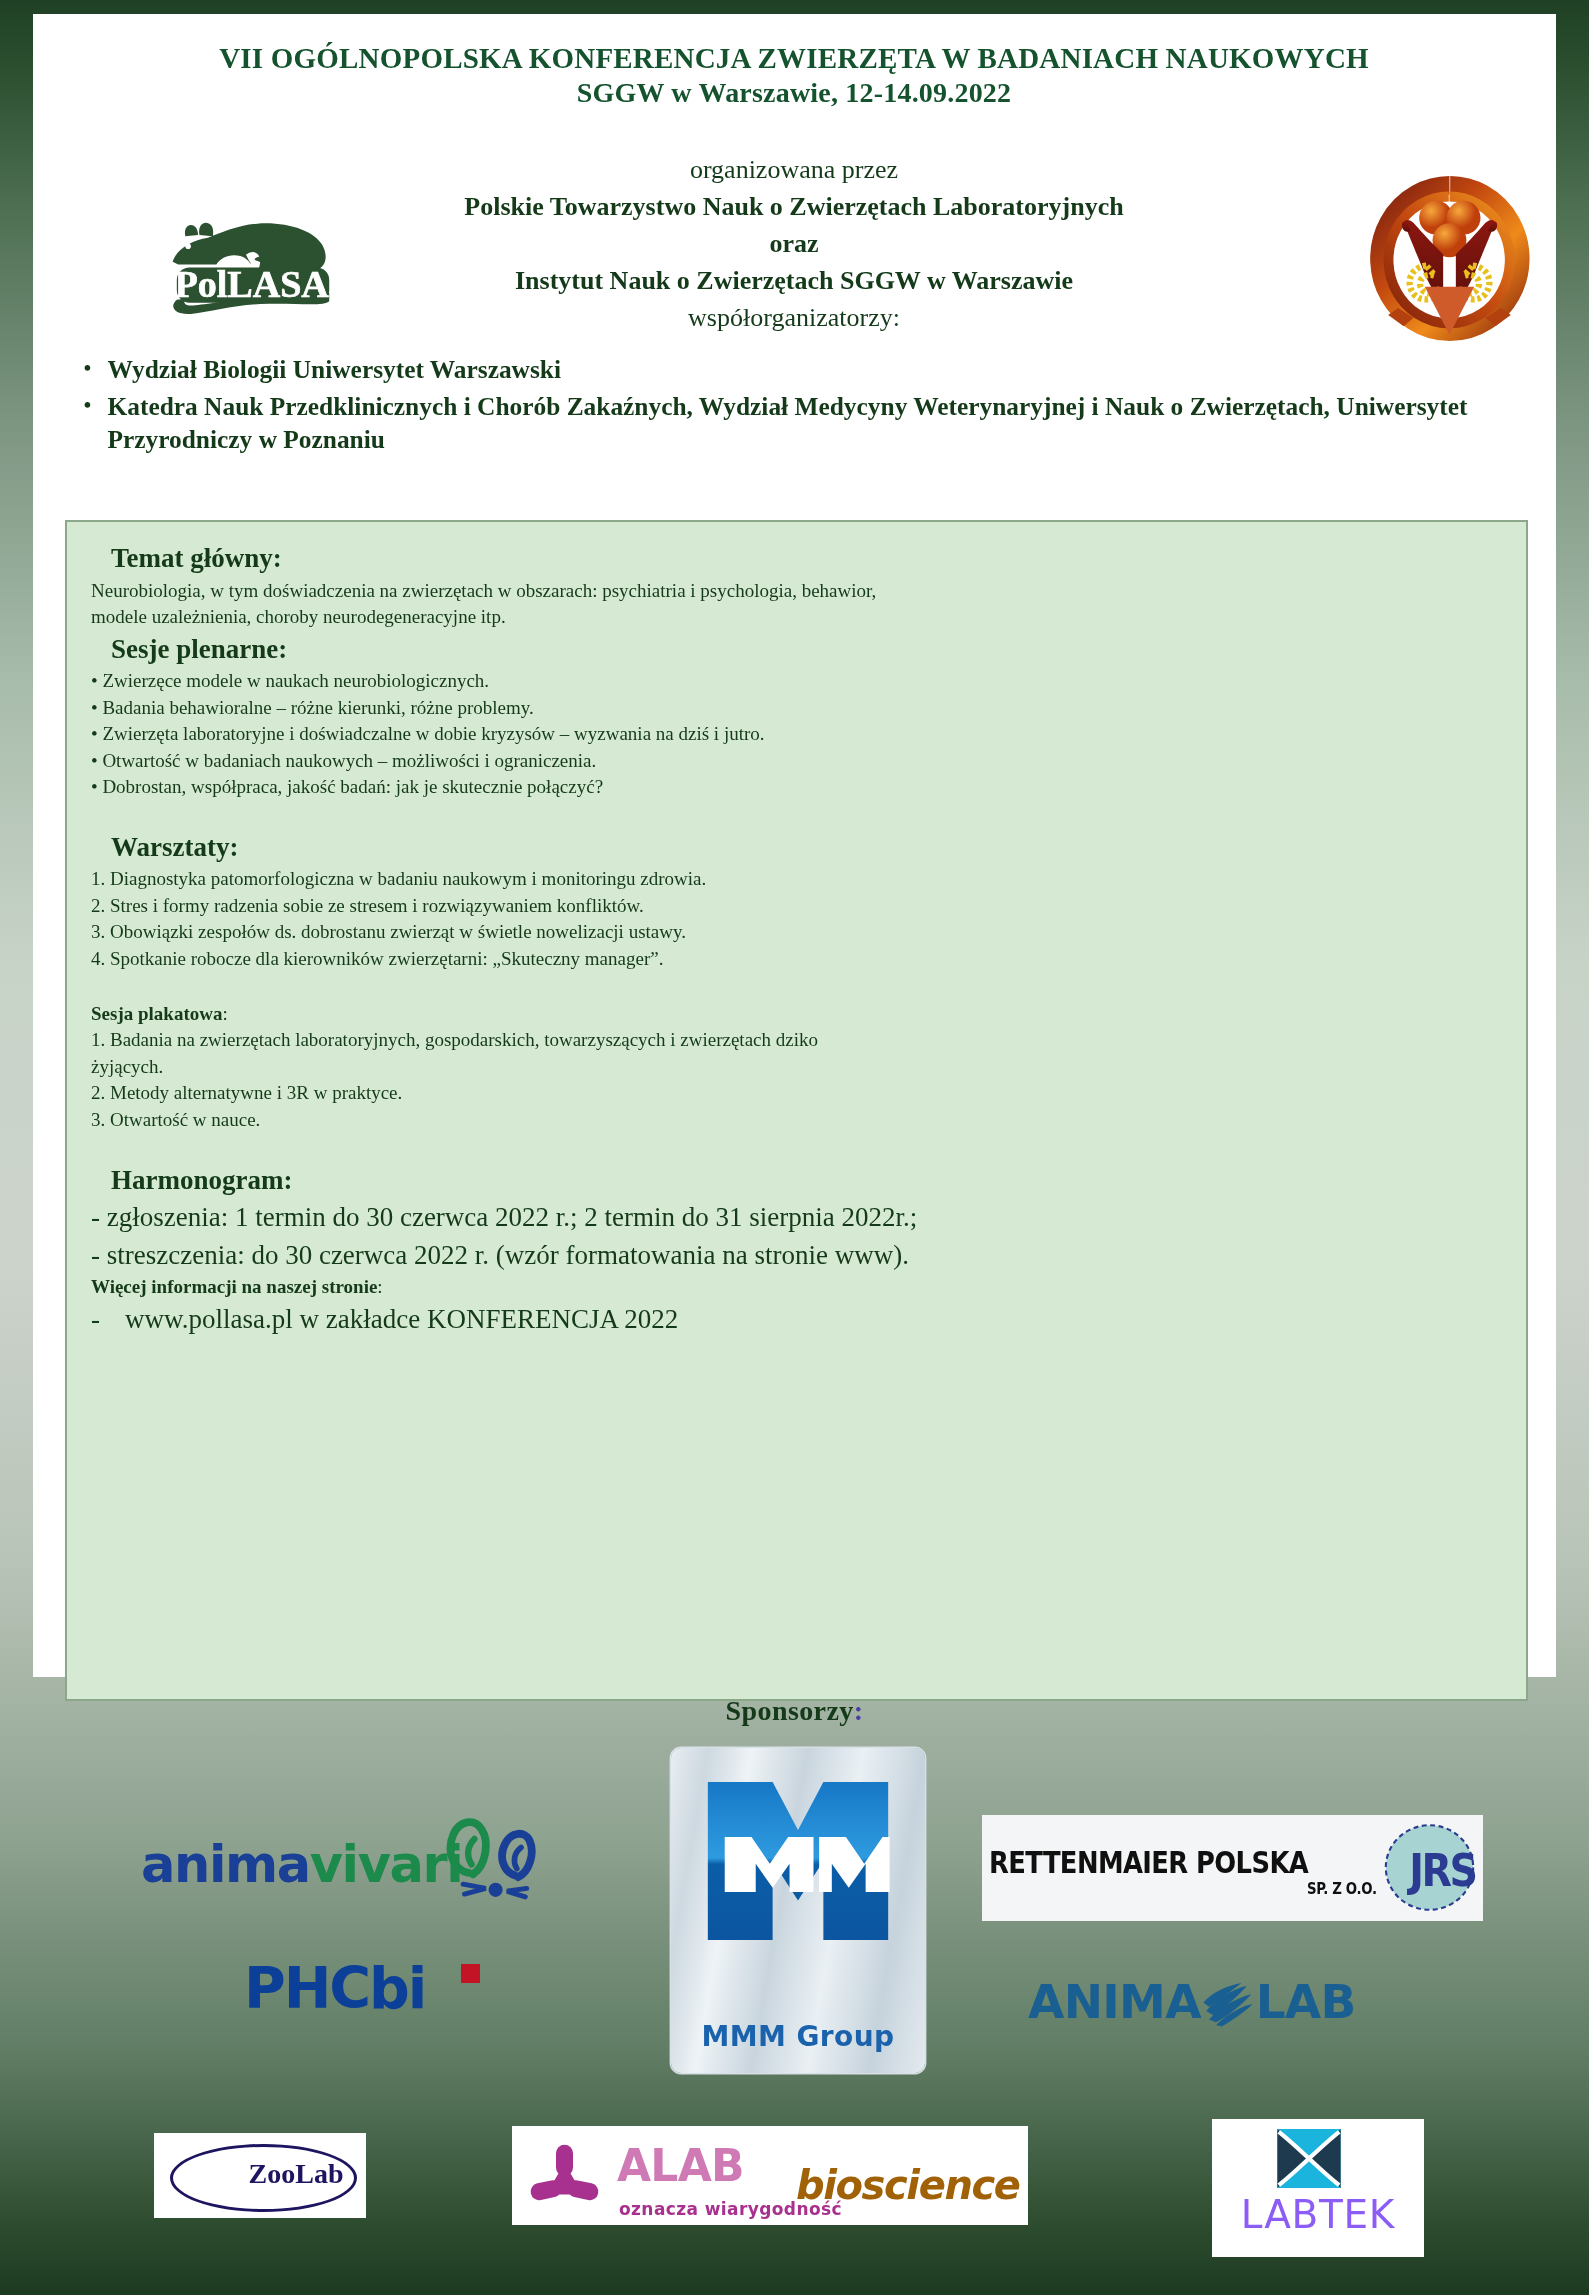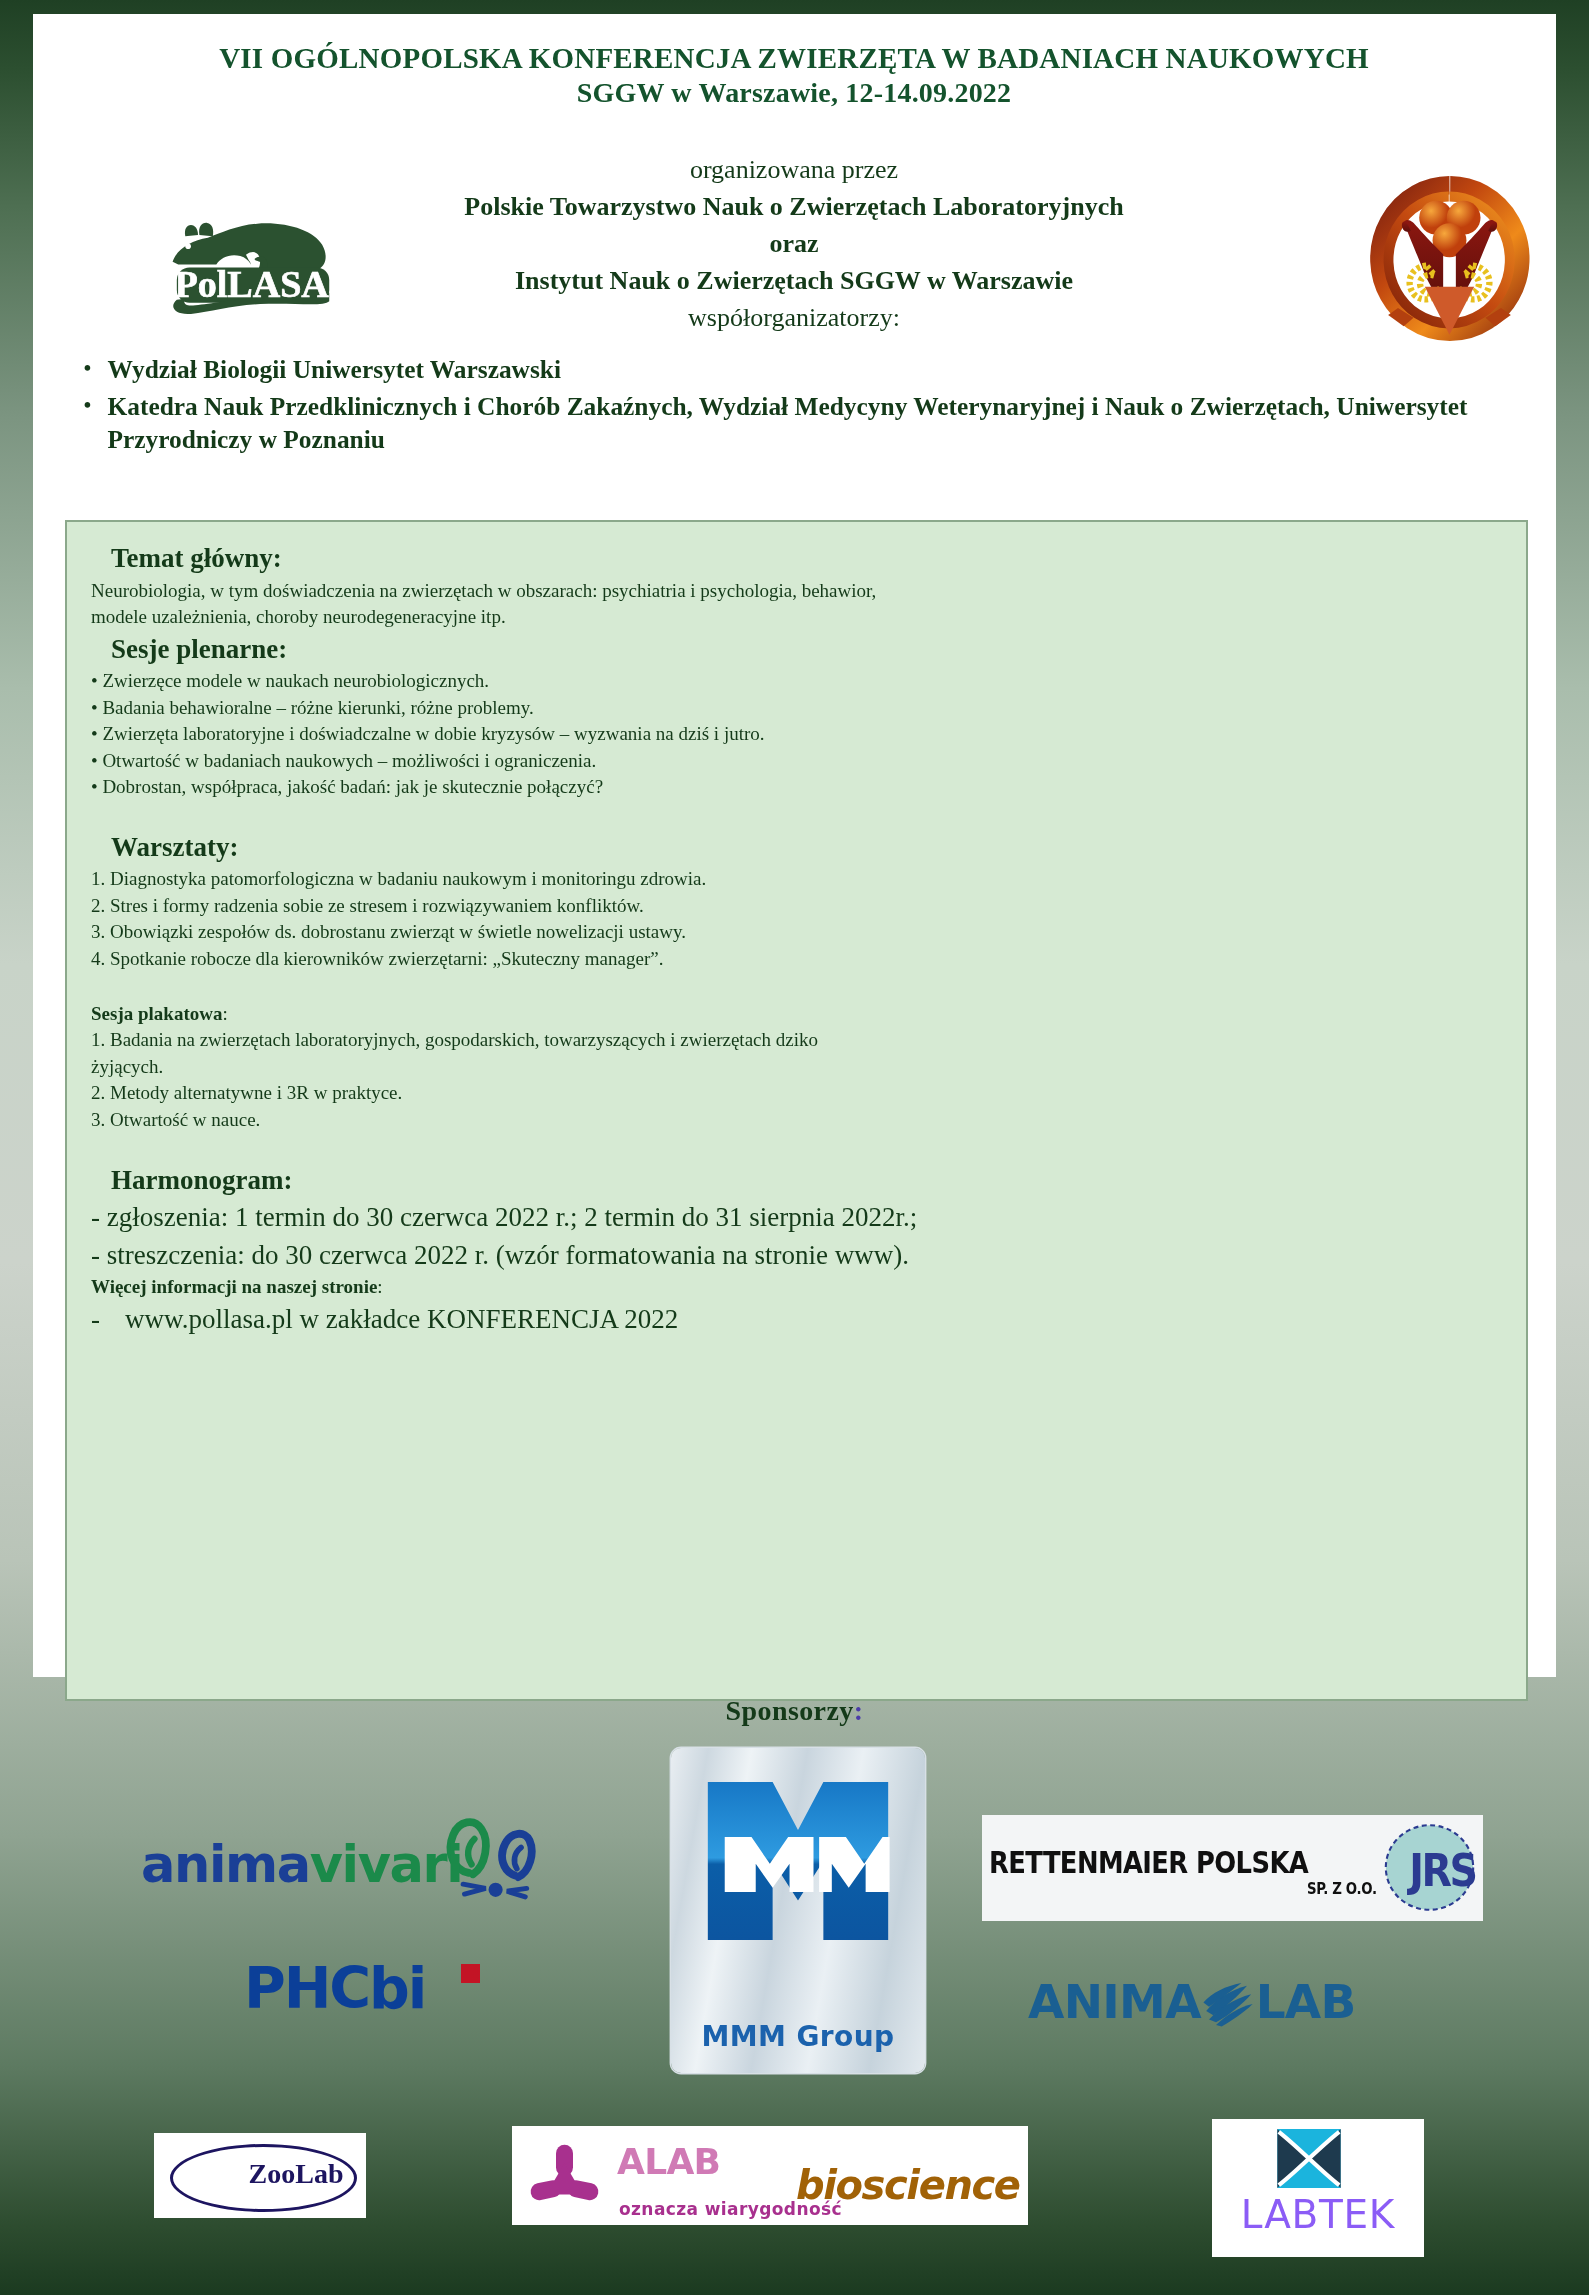--- a/index.html
+++ b/index.html
@@ -336,21 +336,21 @@
   }
   .alab-mark {
     position: absolute;
     left: 17px; top: 15.5px; width: 71px; height: 68px;
   }
   .alab-name {
     position: absolute;
     left: 105px; top: 18.4px;
     font-family: "DejaVu Sans", sans-serif;
     font-weight: bold;
-    font-size: 36px;
+    font-size: 44px;
     color: #d07ab5;
     letter-spacing: -0.7px;
     line-height: 1;
   }
   .alab-bio {
     position: absolute;
     left: 284px; top: 39px;
     font-family: "DejaVu Sans", sans-serif;
     font-weight: bold;
     font-style: italic;

